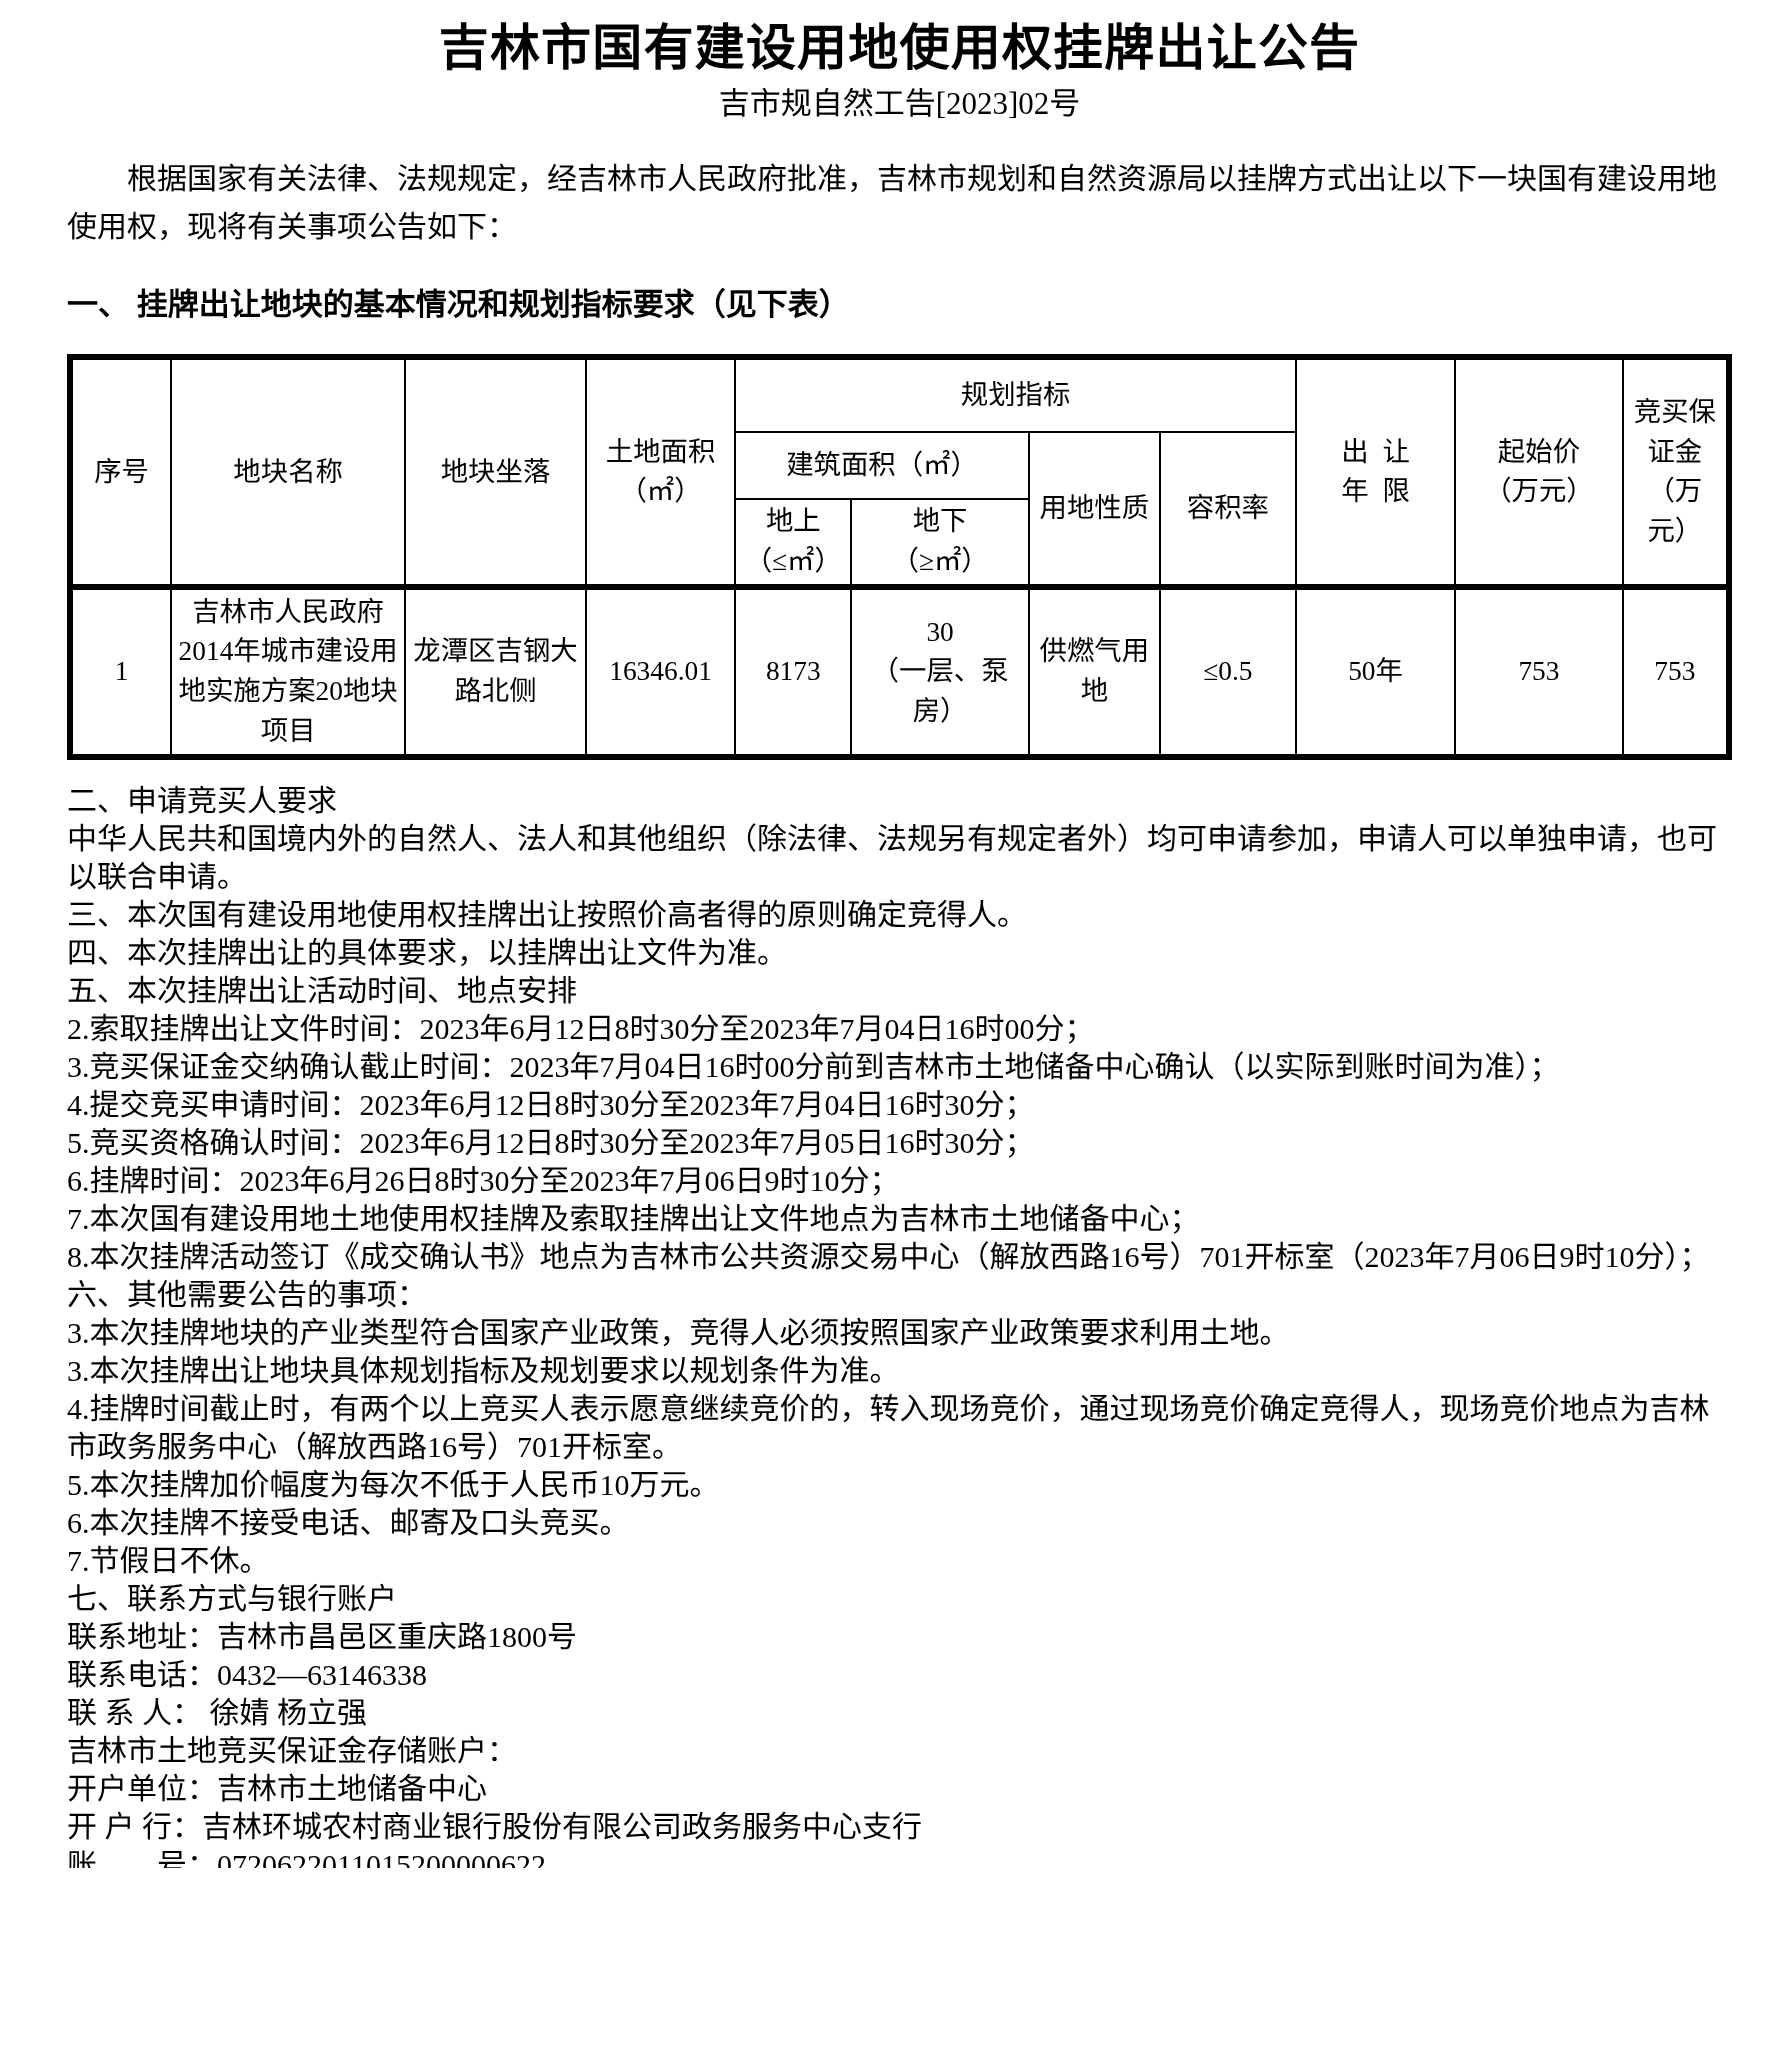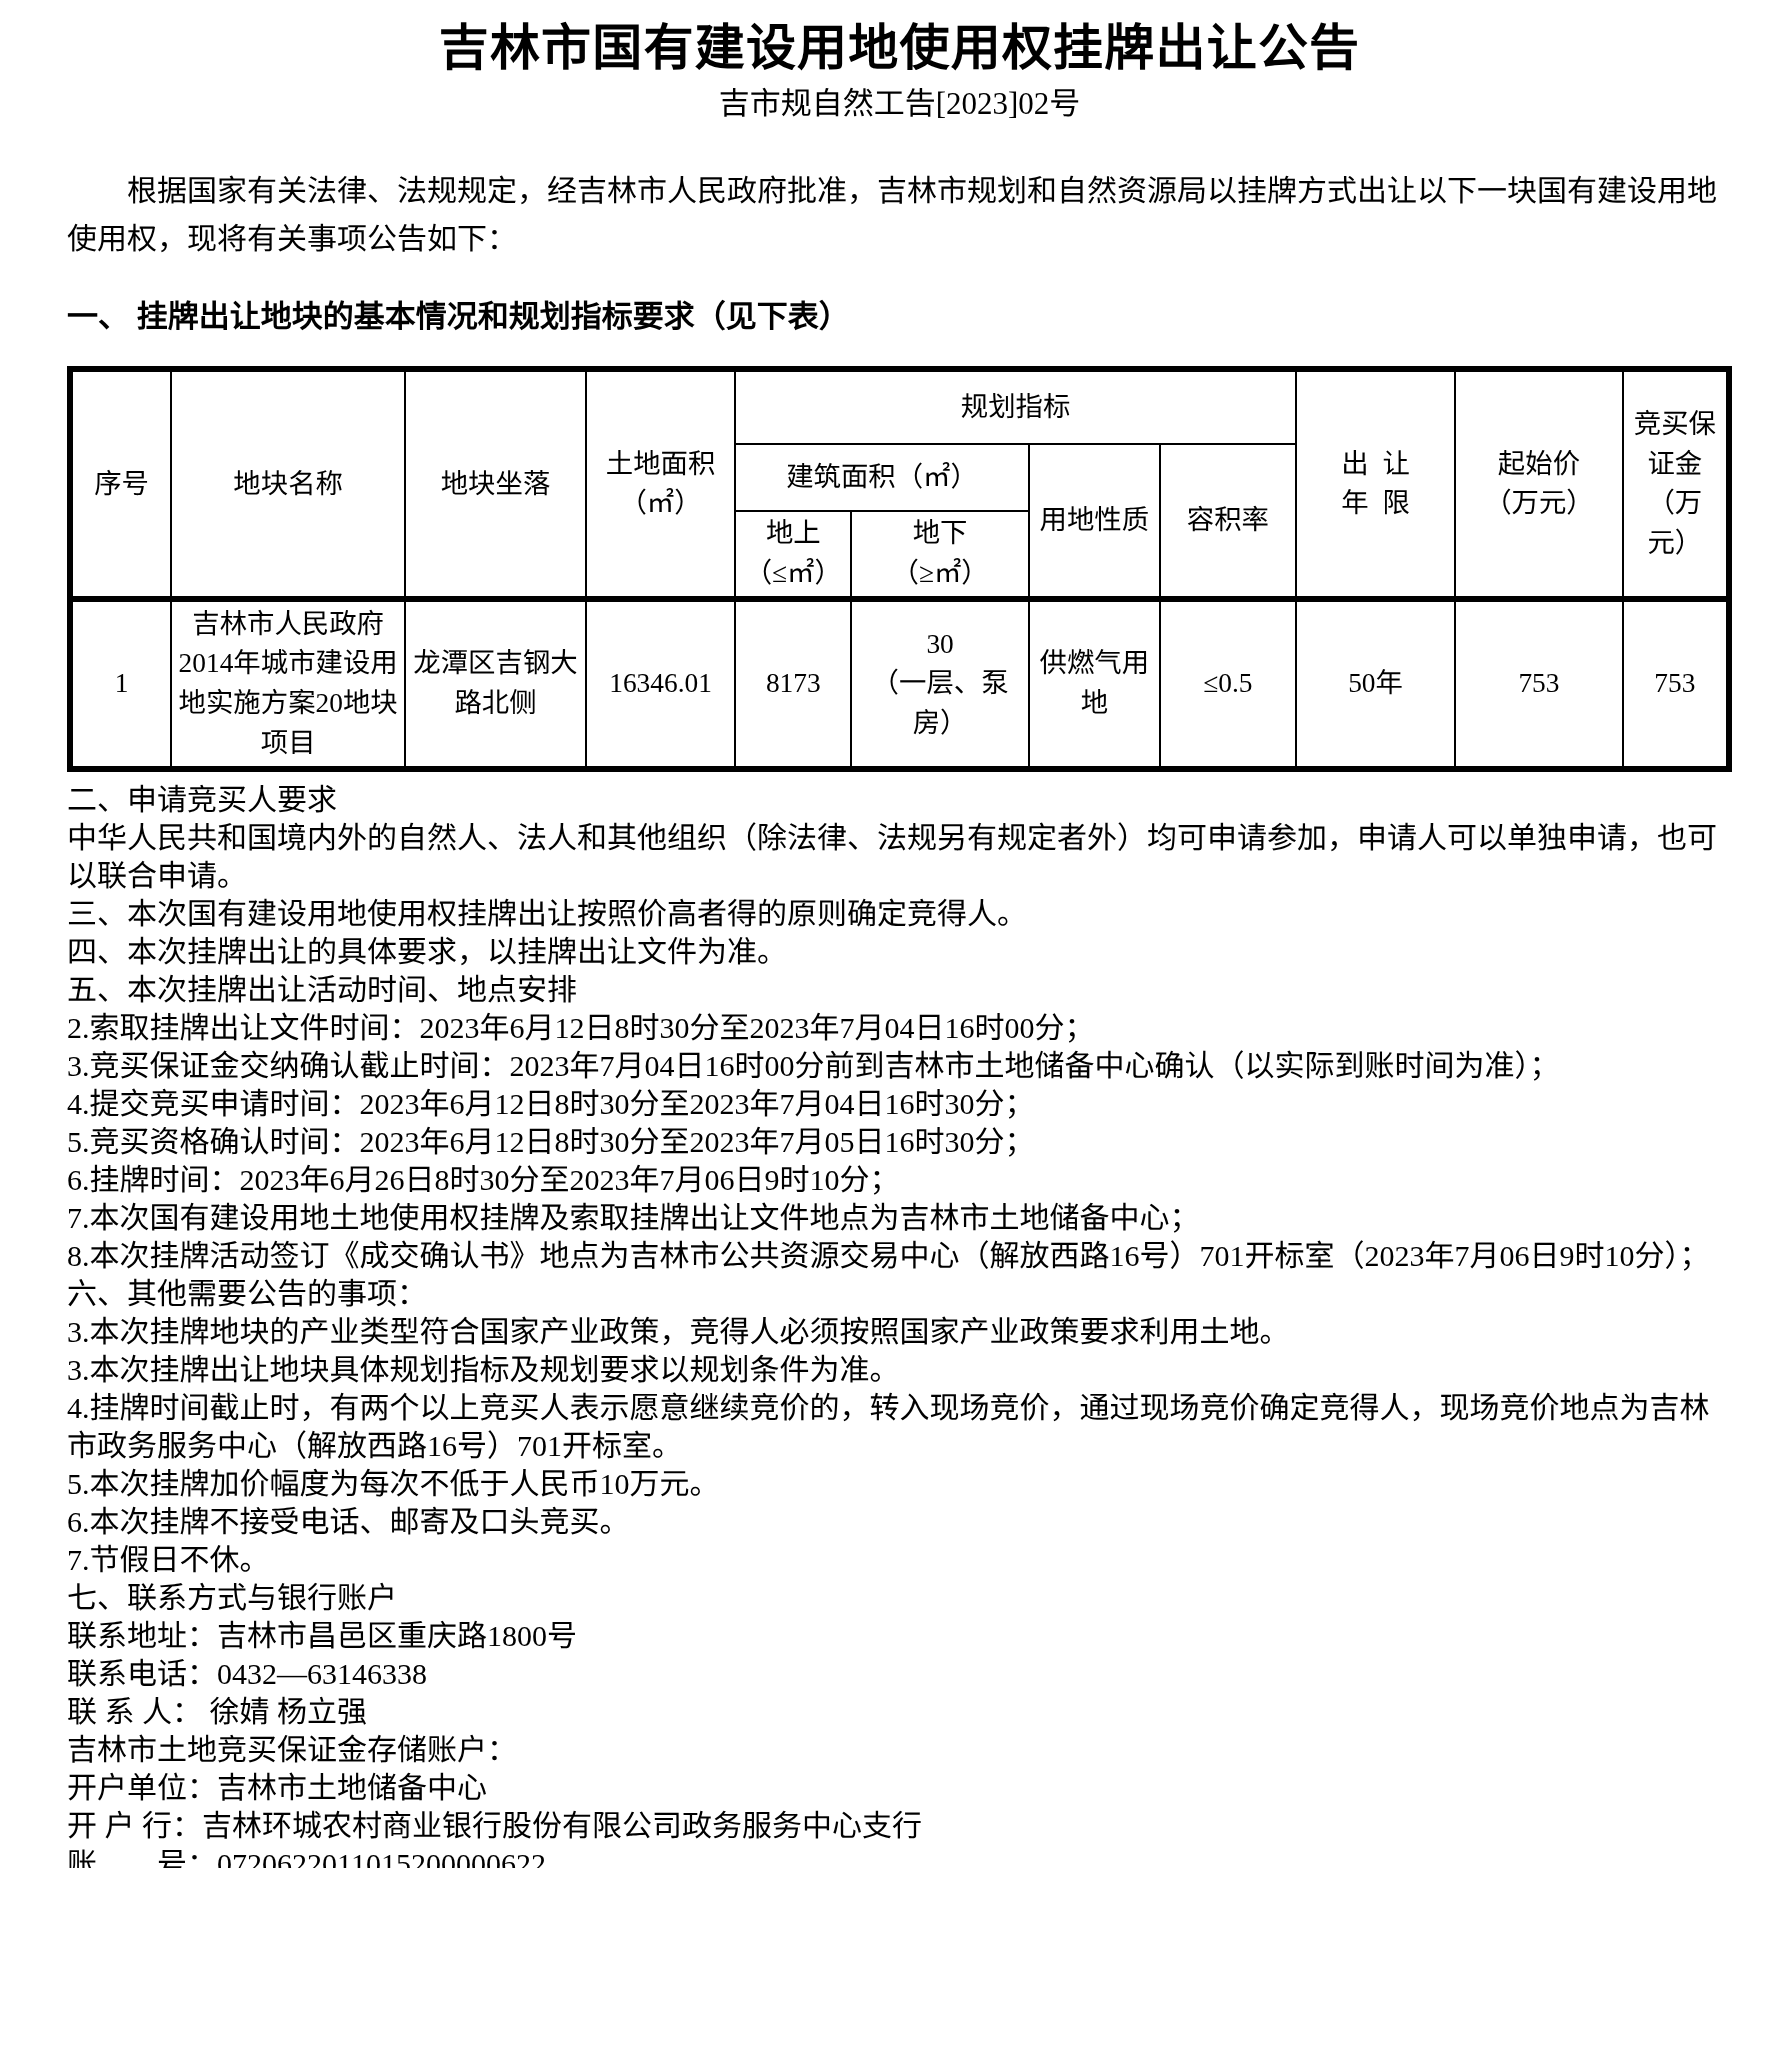--- a/index.html
+++ b/index.html
@@ -25,21 +25,21 @@
   .doc-number {
     font-size: 31px;
     text-align: center;
     margin-top: 5px;
     line-height: 1.3;
   }
   .intro {
     font-size: 30px;
     line-height: 48px;
     text-indent: 2em;
-    margin-top: 43px;
+    margin-top: 31px;
     font-family: Liberation Serif, serif;
   }
   .section-heading {
     font-size: 31px;
     font-weight: bold;
     line-height: 48px;
     margin-top: 0;
   }
   table.land-table {
     width: 100%;
@@ -57,21 +57,21 @@
     white-space: pre-wrap;
     line-height: 1.45;
     padding: 2.4px 3.6px;
     overflow: hidden;
   }
   tr.h1 th { height: 66px; }
   tr.h2 th { height: 60px; }
   tr.h3 th { height: 75px; }
   th.group-planning, th.group-building { border-bottom-width: 6px; }
   tr.data td { height: 155px; border-top-width: 6px; }
-  .body-lines { margin-top: 9px; }
+  .body-lines { margin-top: 22px; }
   .line {
     font-size: 30px;
     line-height: 38px;
     white-space: pre-wrap;
   }
   .footer {
     margin-top: 49px;
     margin-left: auto;
     margin-right: 197px;
     width: max-content;

